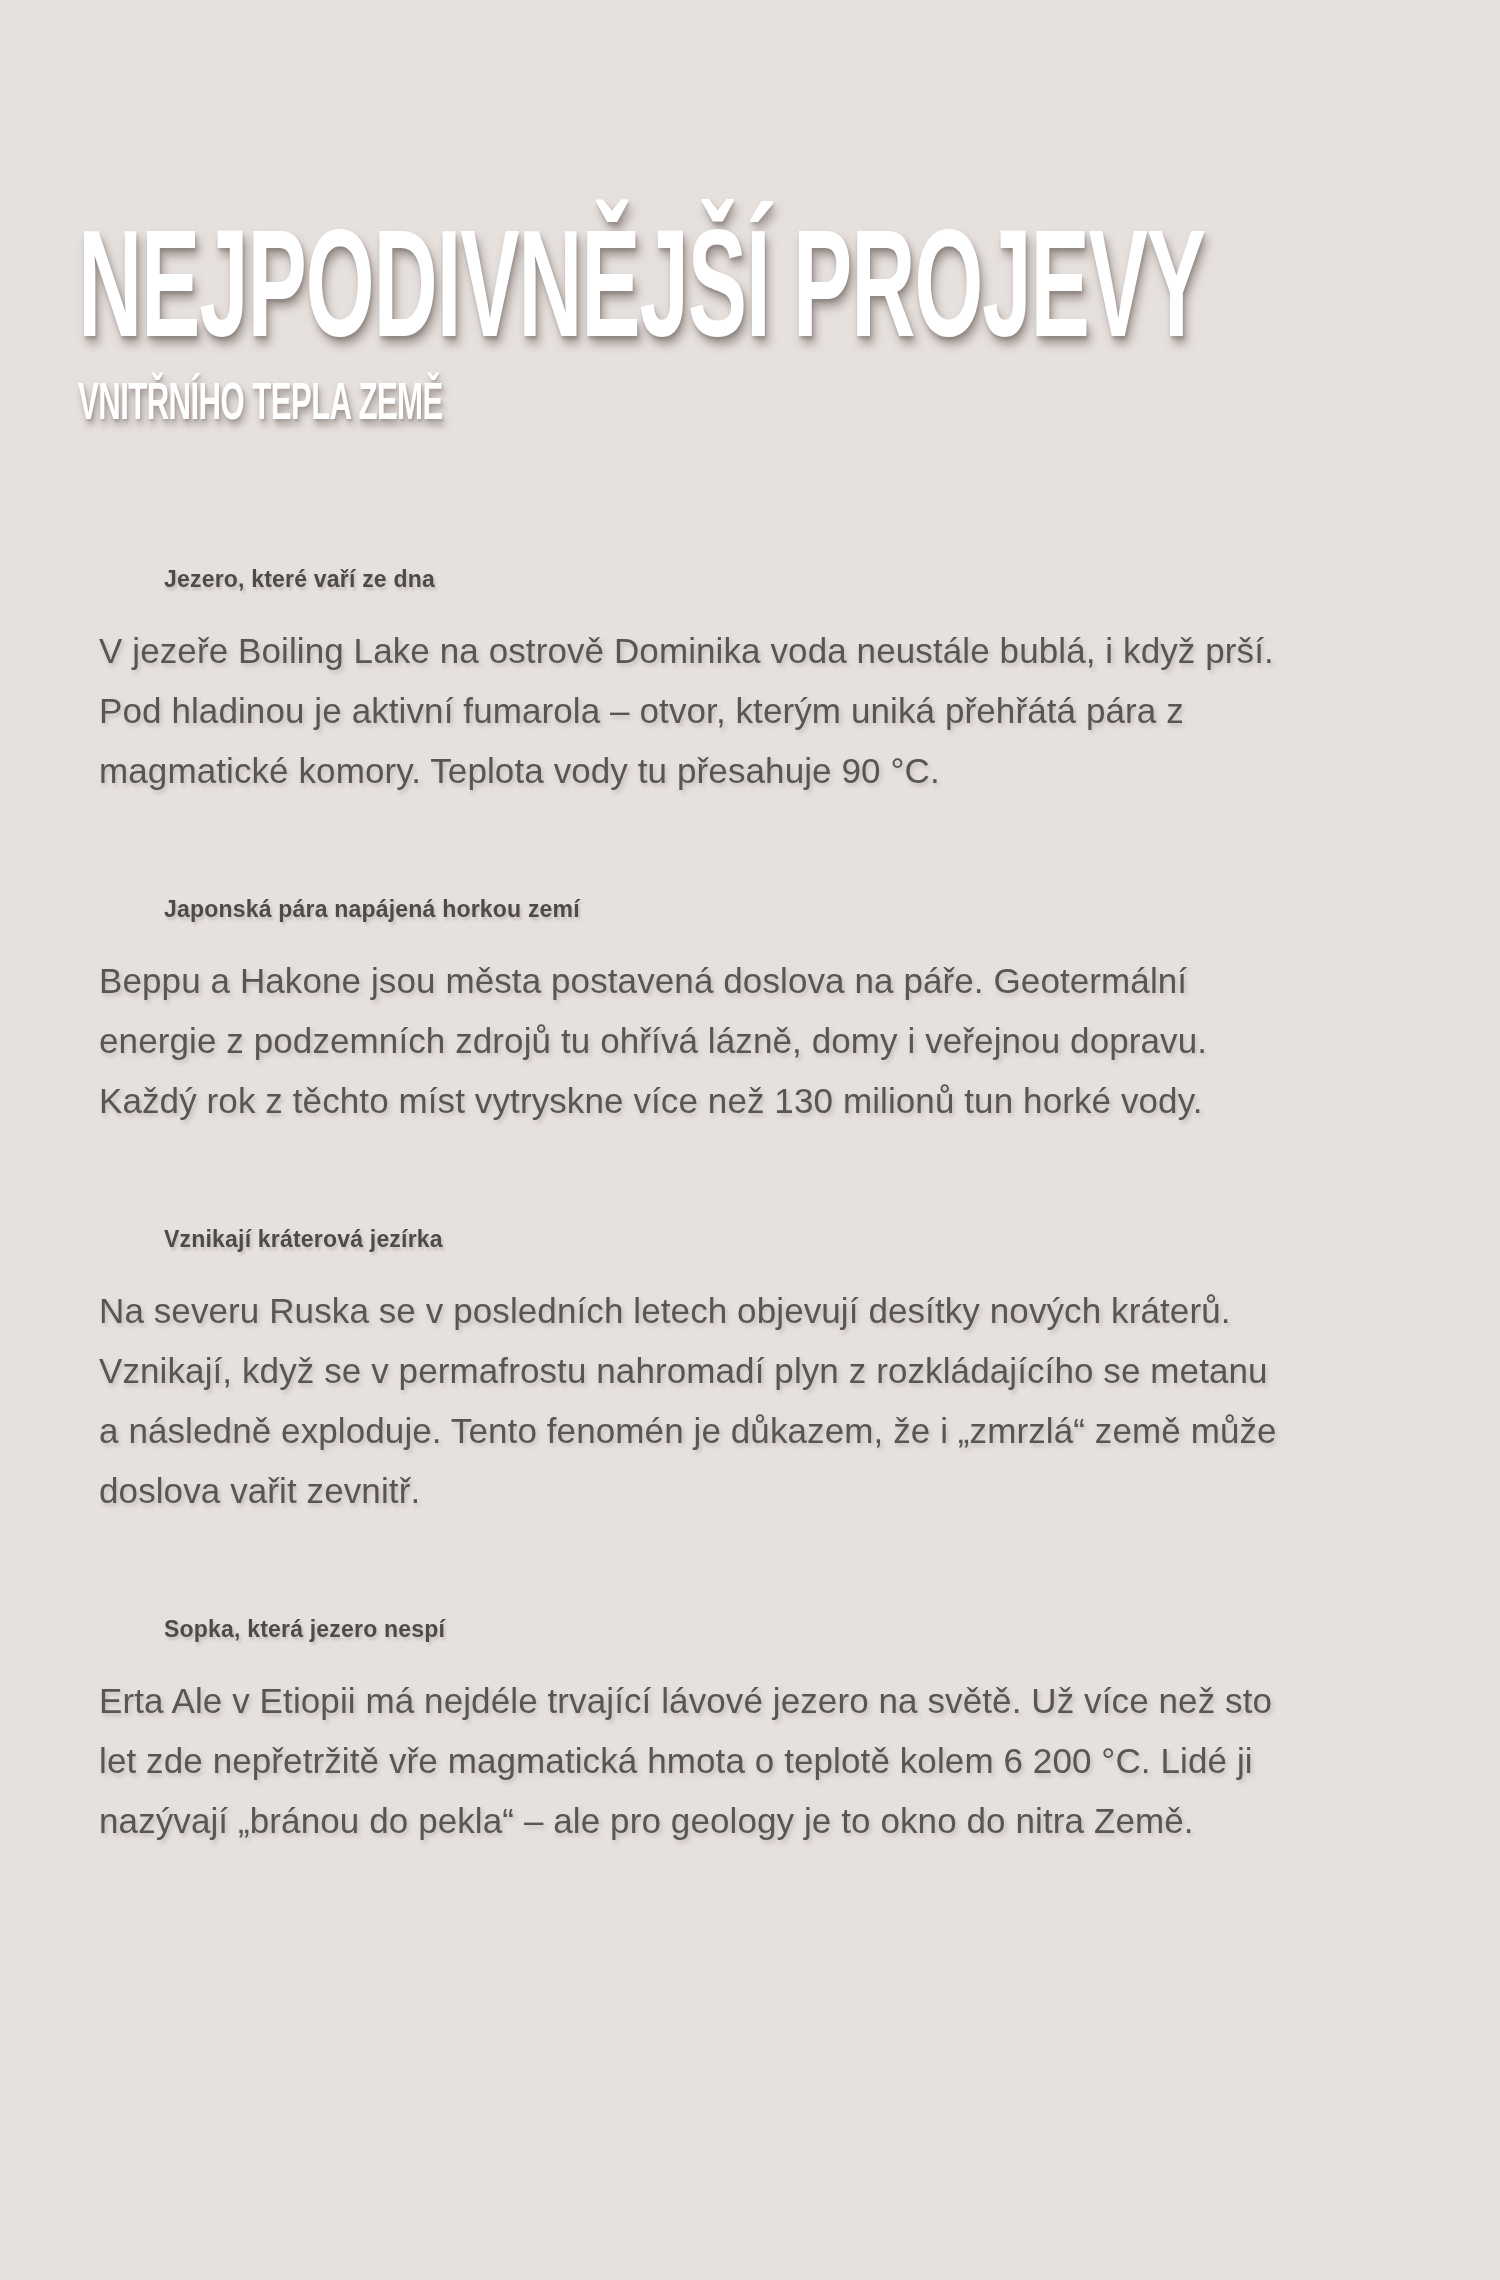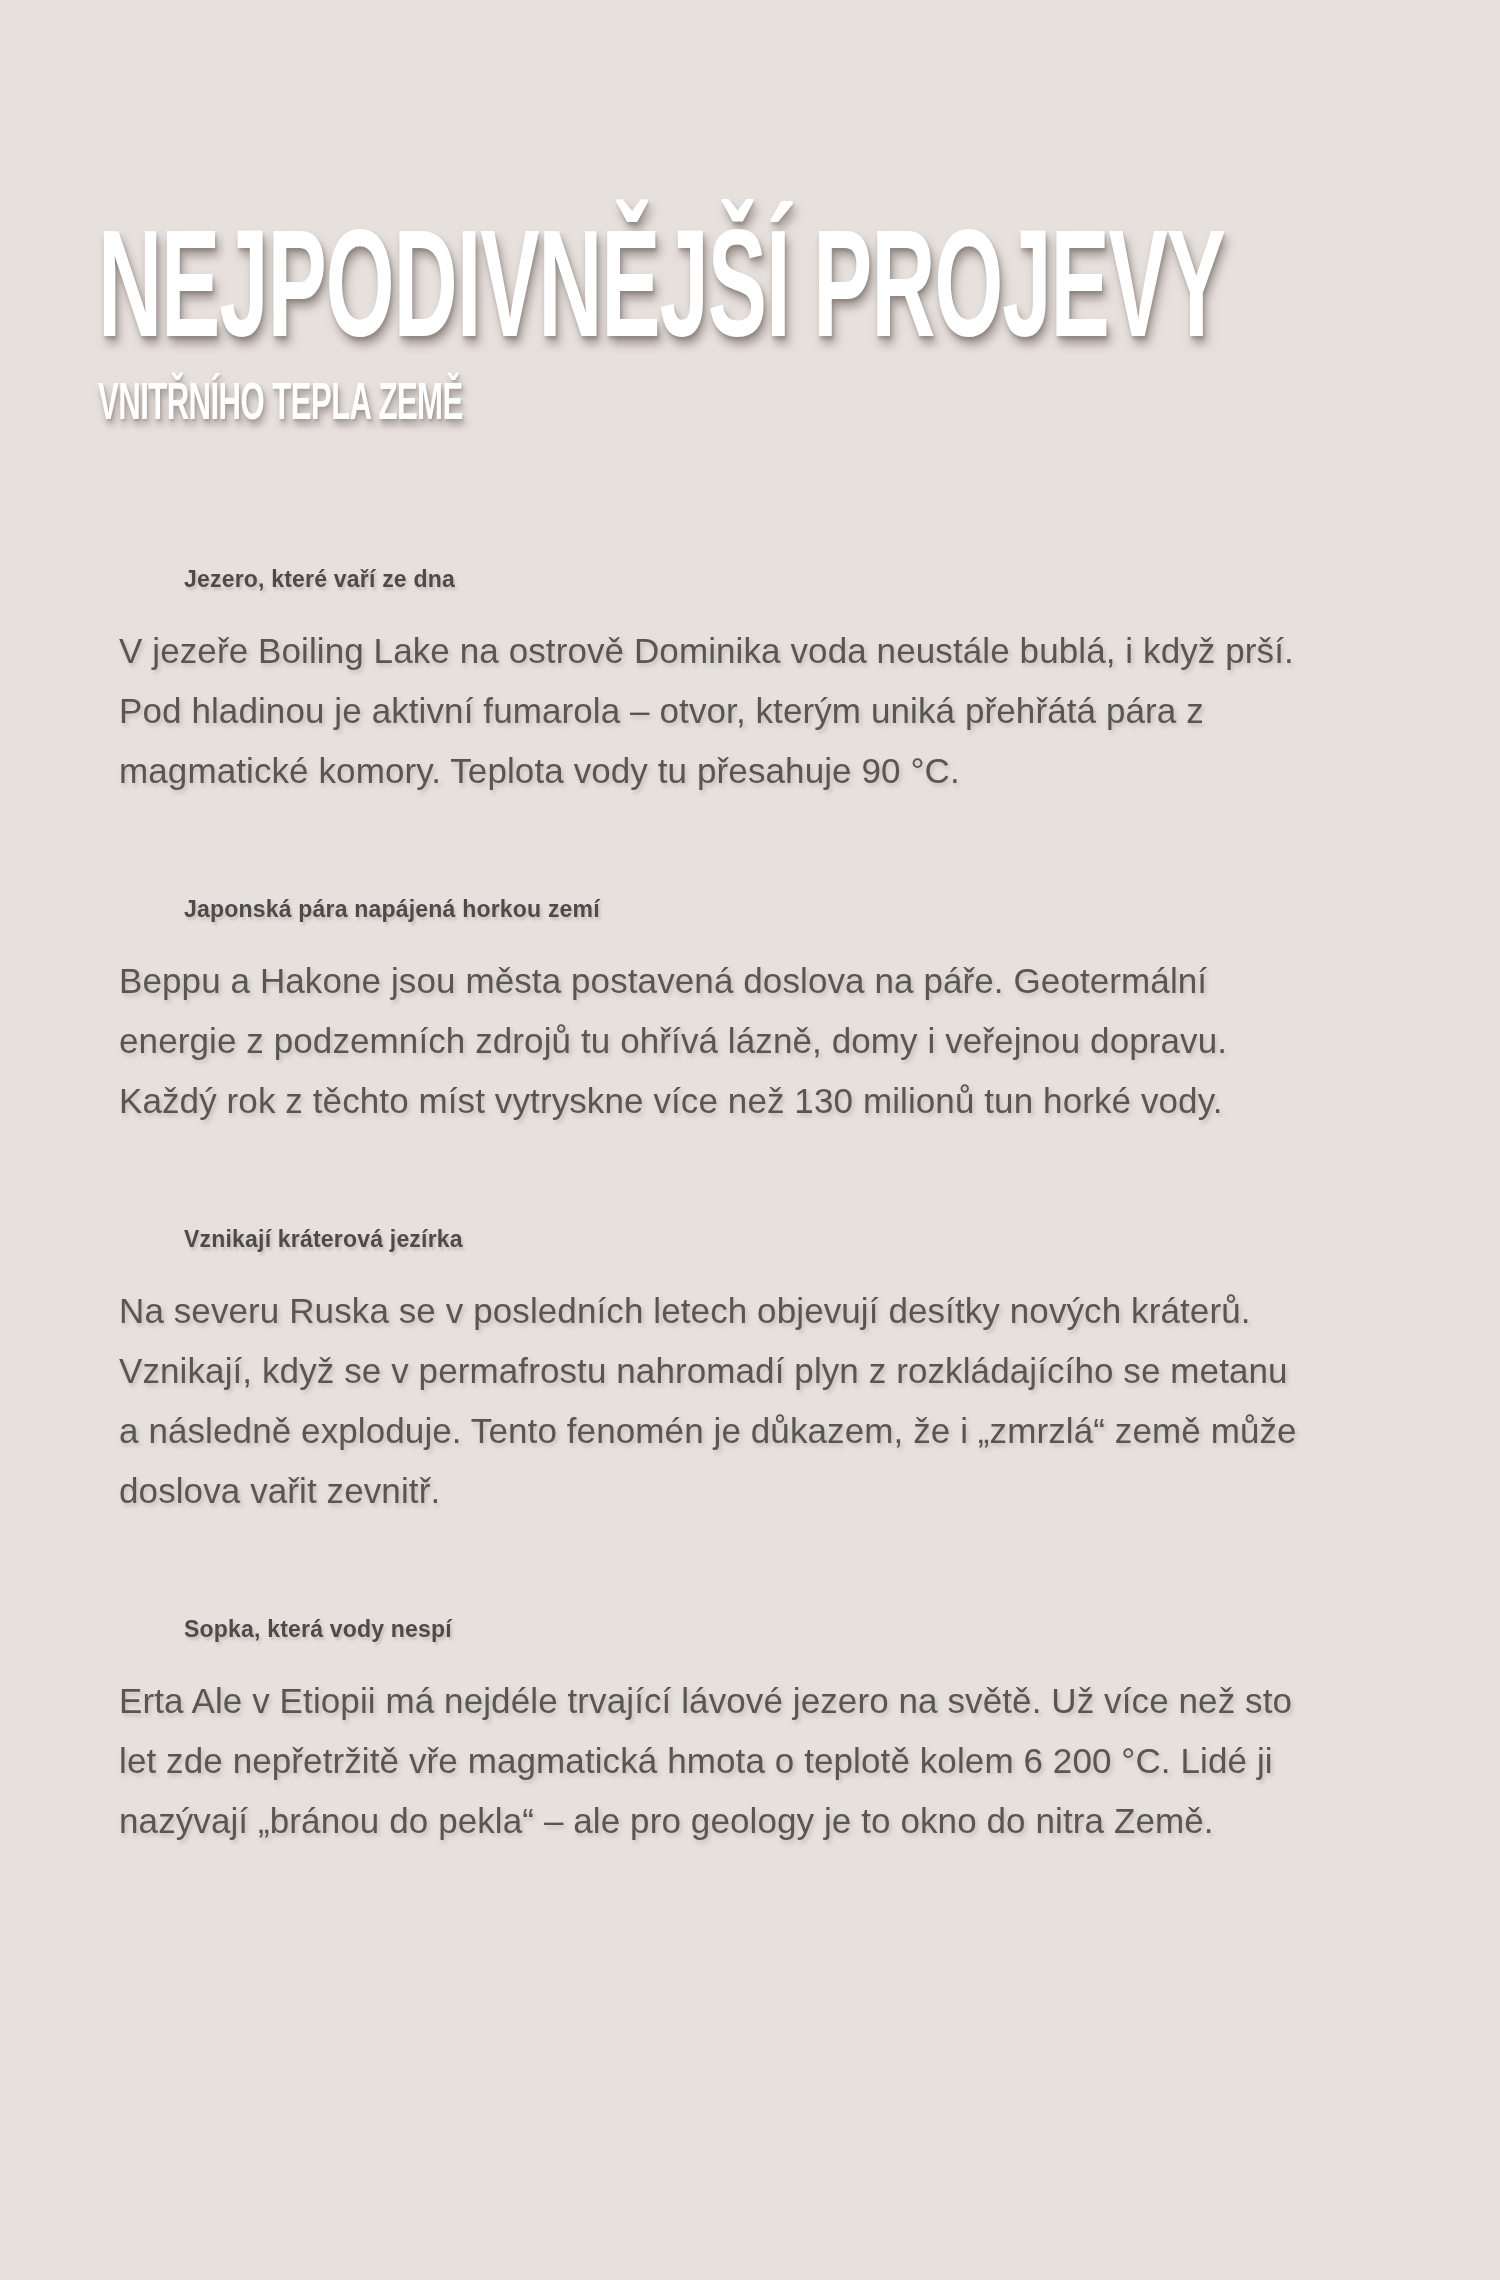--- a/index.html
+++ b/index.html
@@ -7,21 +7,21 @@
     padding: 0;
     background: #e7e1de;
   }
   .page {
     position: relative;
     width: 1500px;
     height: 2280px;
     background: #e7e1de;
     overflow: hidden;
     box-sizing: border-box;
-    padding: 206px 110px 0 98px;
+    padding: 206px 110px 0 78px;
     font-family: "Liberation Sans", sans-serif;
   }
   
   .title {
     margin: 0;
     font-size: 152px;
     line-height: 1.02;
     font-weight: 700;
     color: #ffffff;
     white-space: nowrap;
@@ -101,18 +101,18 @@
       <h2>Japonská pára napájená horkou zemí</h2>
       <p>Beppu a Hakone jsou města postavená doslova na páře. Geotermální energie z podzemních zdrojů tu ohřívá lázně, domy i veřejnou dopravu. Každý rok z těchto míst vytryskne více než 130 milionů tun horké vody.</p>
     </section>
 
     <section class="section">
       <h2>Vznikají kráterová jezírka</h2>
       <p>Na severu Ruska se v posledních letech objevují desítky nových kráterů. Vznikají, když se v permafrostu nahromadí plyn z rozkládajícího se metanu a následně exploduje. Tento fenomén je důkazem, že i „zmrzlá“ země může doslova vařit zevnitř.</p>
     </section>
 
     <section class="section">
-      <h2>Sopka, která vody nespí</h2>
+      <h2>Sopka, která jezero nespí</h2>
       <p>Erta Ale v Etiopii má nejdéle trvající lávové jezero na světě. Už více než sto let zde nepřetržitě vře magmatická hmota o teplotě kolem 6 200 °C. Lidé ji nazývají „bránou do pekla“ – ale pro geology je to okno do nitra Země.</p>
     </section>
 
   </div>
 </div>
 
 </body></html>

